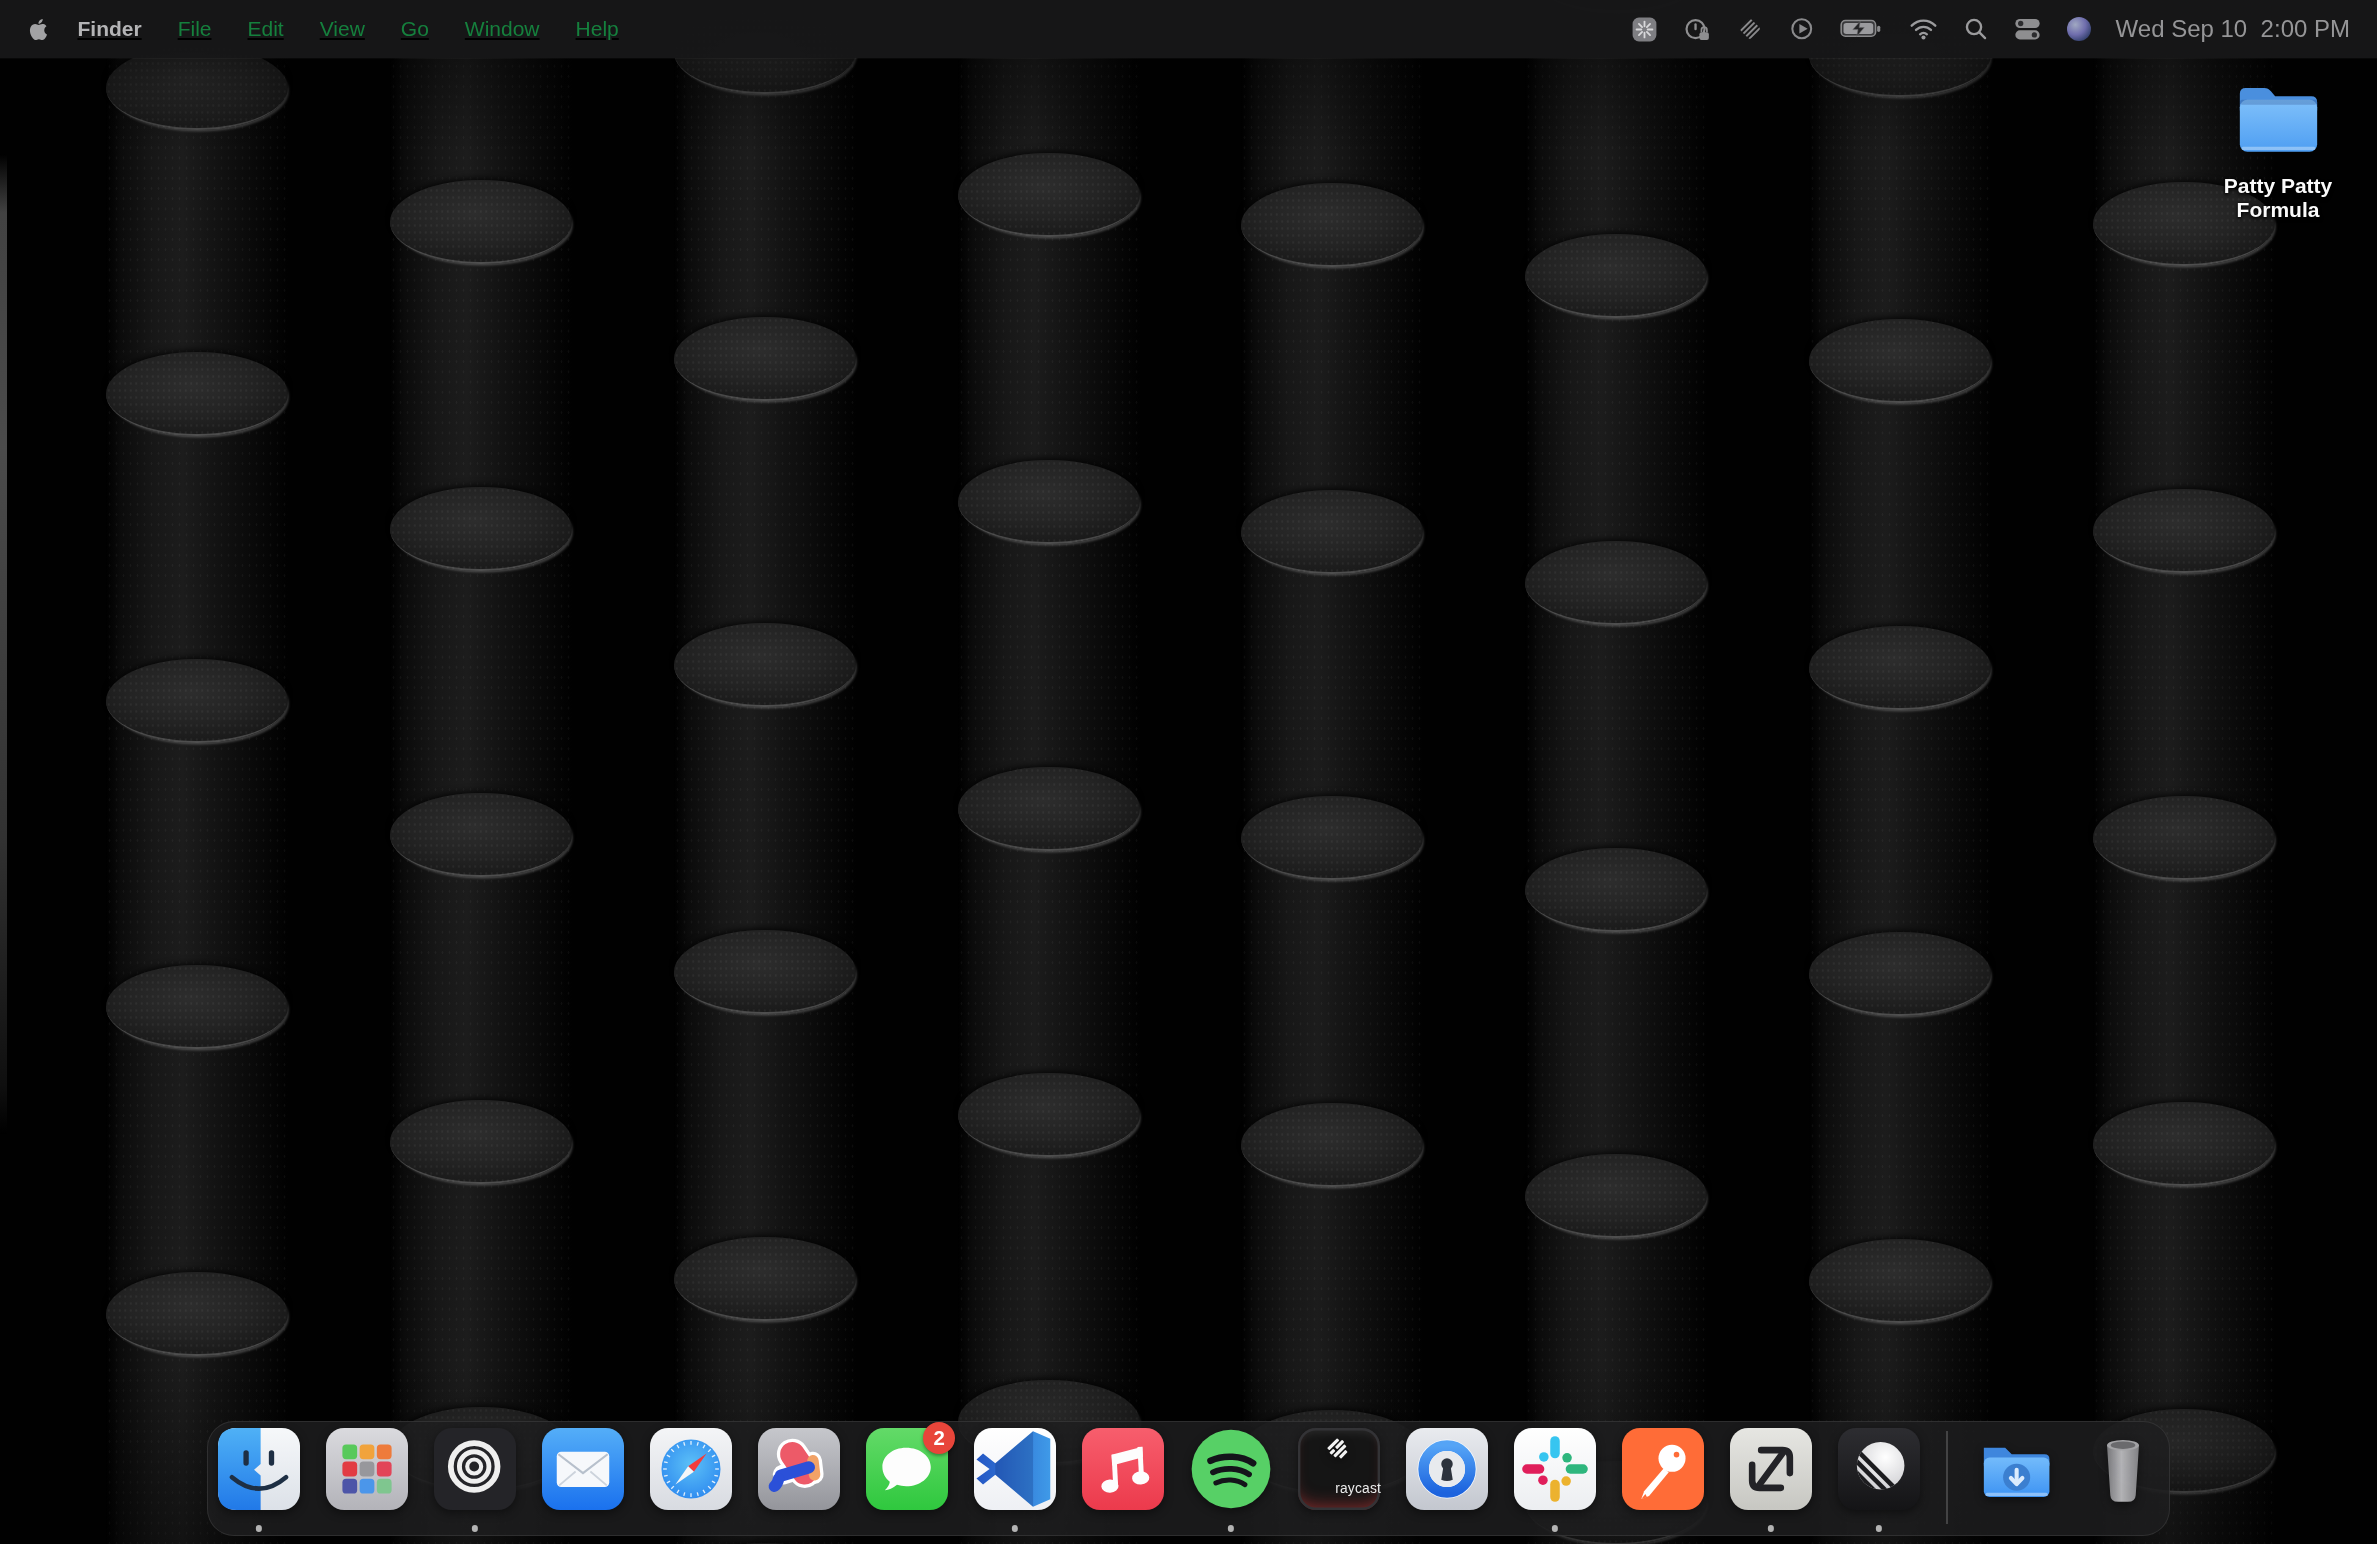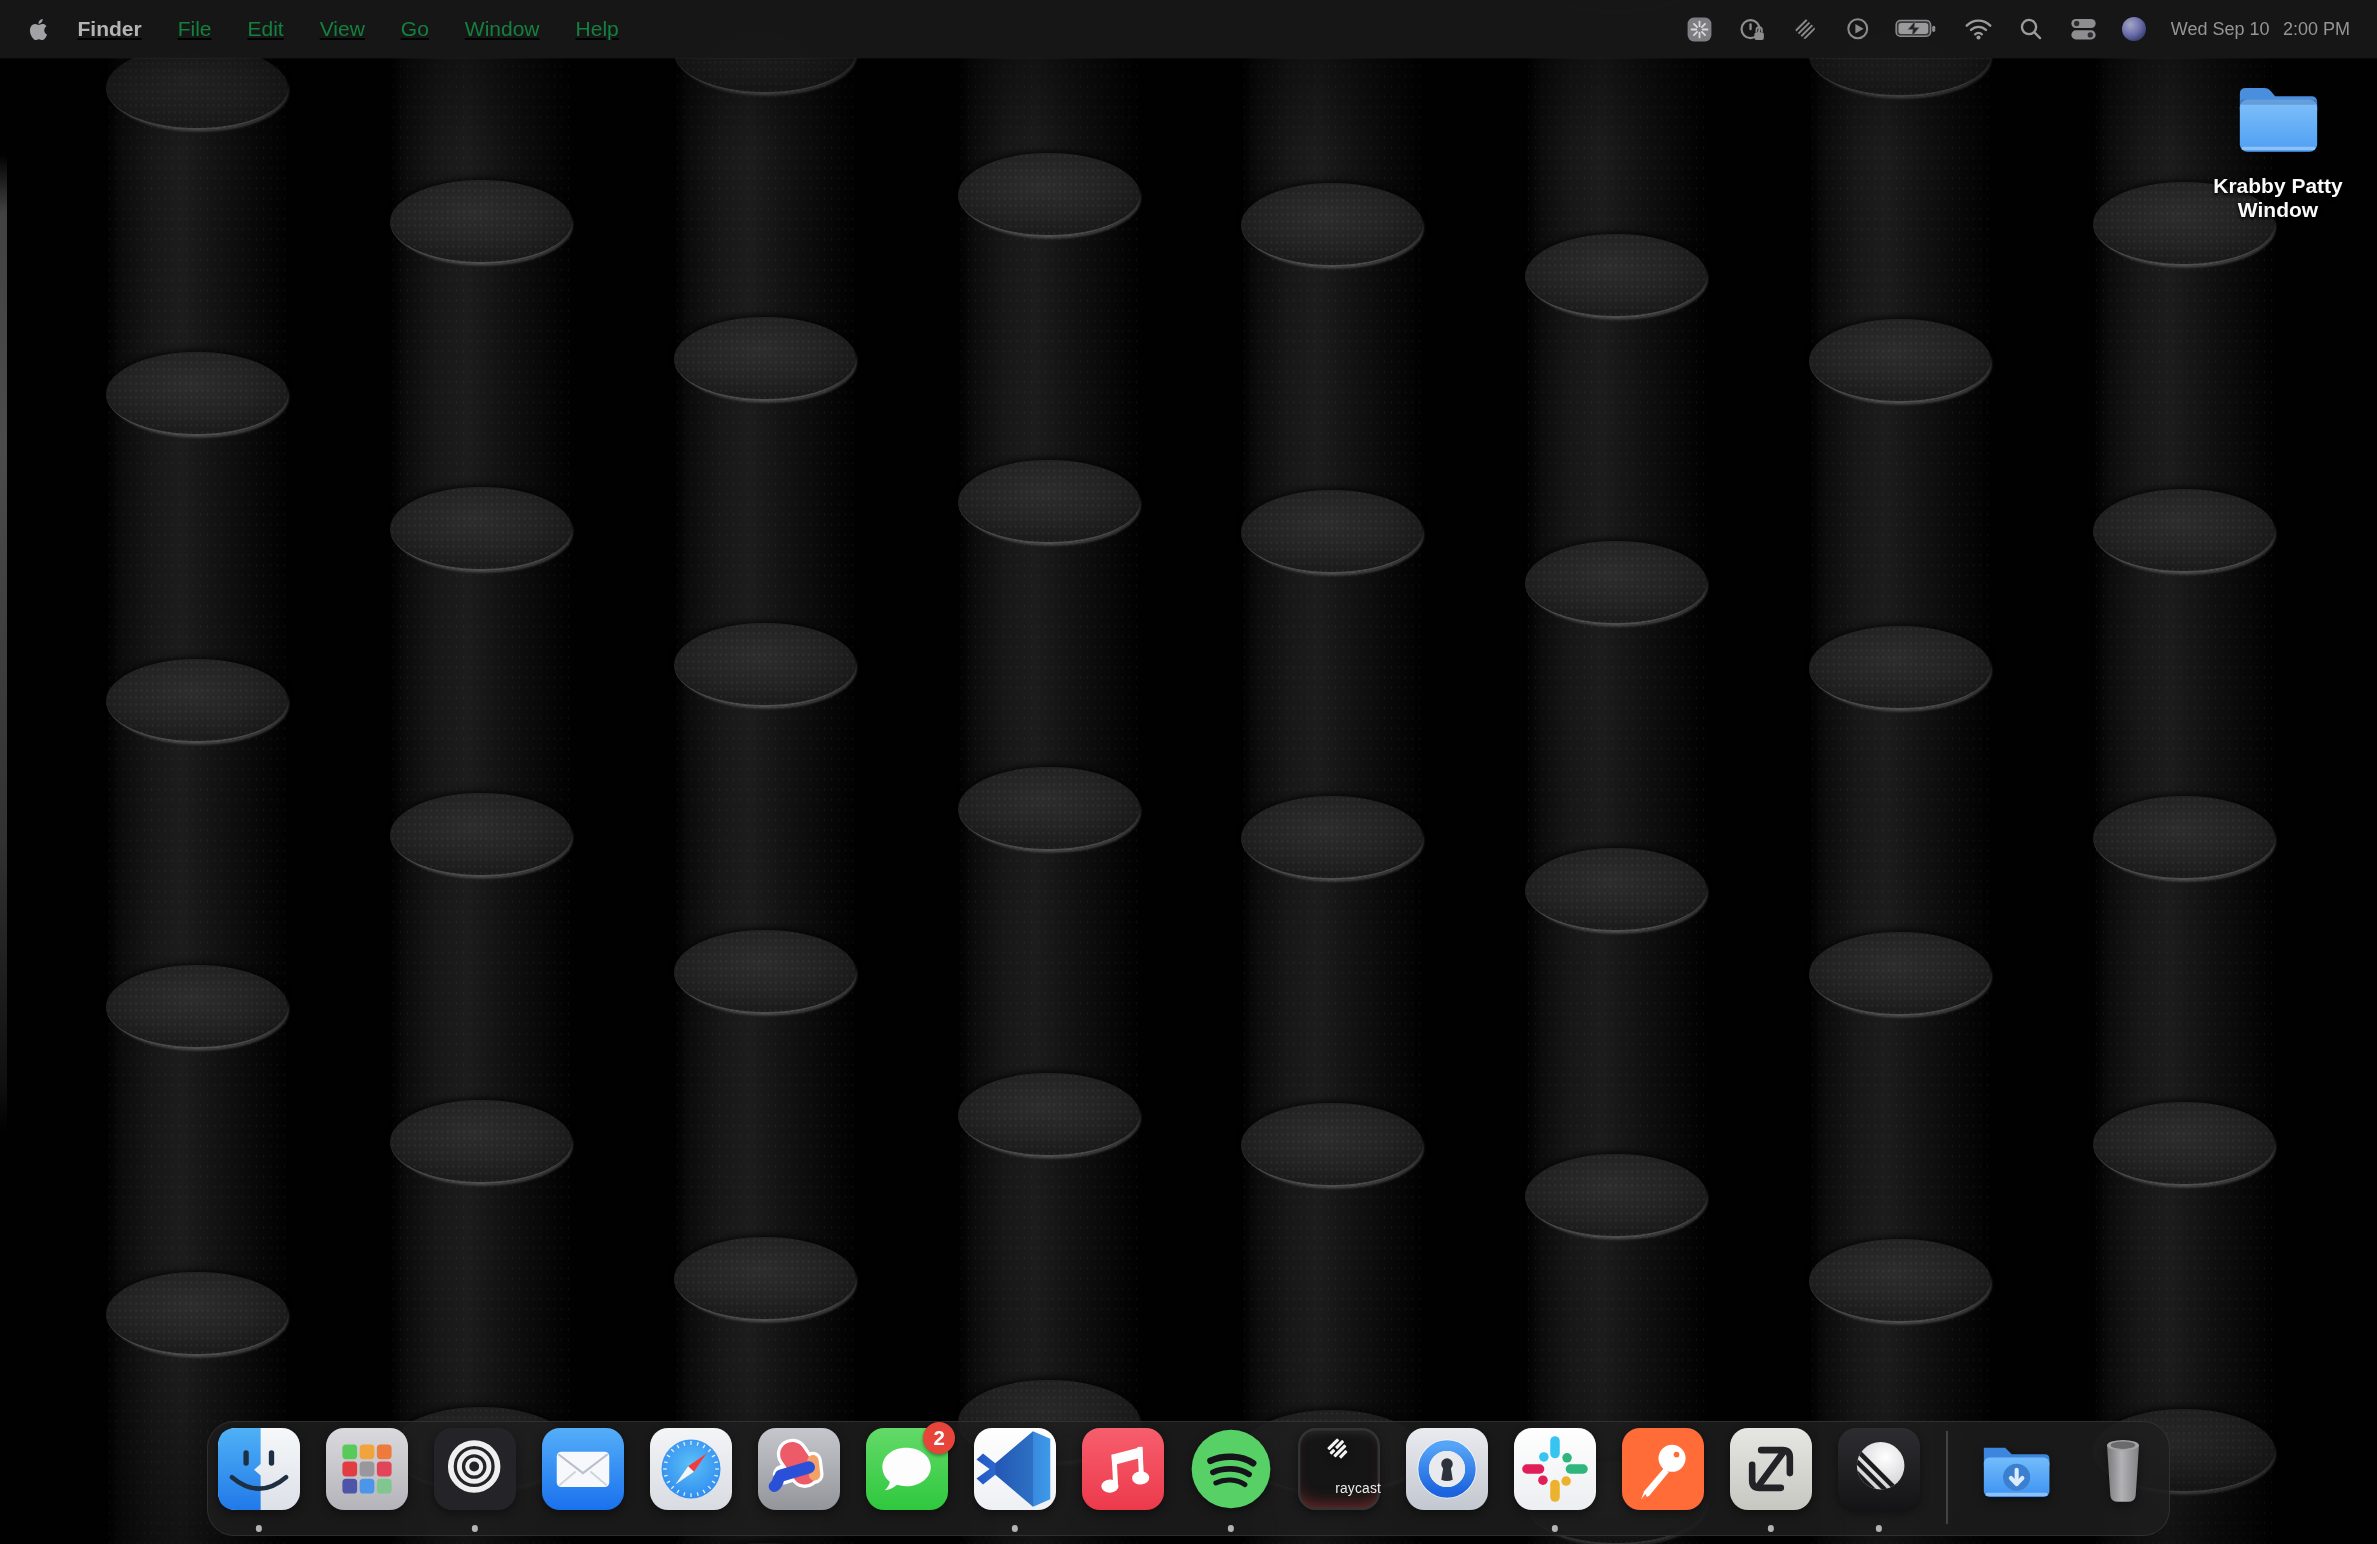--- a/index.html
+++ b/index.html
@@ -34,21 +34,21 @@
   .apple{width:23.6px;height:23.6px;margin-right:7.9px;display:flex;align-items:center;}
   .apple svg{width:21px;height:25px;fill:#a2a2a4;}
   #menu-items{display:flex;align-items:center;text-decoration:underline;}
   .mi{color:#15803d;font-size:21px;padding:0 18px;line-height:58px;}
   .mi.bold{font-weight:700;color:#b4b4b6;}
   .mb-right{display:flex;align-items:center;gap:24.4px;padding-right:27px;}
   .sico{display:flex;align-items:center;justify-content:center;height:31px;}
   .sico svg{display:block;}
   .siri-ball{width:24.4px;height:24.4px;border-radius:50%;opacity:.8;
     background:radial-gradient(circle at 35% 32%,#c3cdec,#8583d2 45%,#41508a 75%,#23232c 100%);}
-  .clock{display:flex;gap:13.4px;color:#959597;font-size:18px;}
+  .clock{display:flex;gap:13.4px;color:#959597;font-size:24px;}
 
   
   #desktop-folder{position:absolute;left:2231px;top:77px;width:94px;text-align:center;z-index:10;cursor:default;}
   .folder-label{position:absolute;left:-33px;top:97px;width:160px;color:#fafafa;font-size:21px;font-weight:700;
     line-height:24.4px;text-shadow:0 1.6px 3.9px rgba(0,0,0,.95), 0 0 2.4px rgba(0,0,0,.8);}
 
   
   #dock{position:absolute;left:207px;top:1421px;width:1963px;height:115px;box-sizing:border-box;
     background:rgba(29,29,31,0.85);border:0.8px solid rgba(255,255,255,0.09);border-radius:27px;
     display:flex;align-items:flex-start;padding:5.5px 10.2px 0 10.2px;gap:26px;z-index:30;}
@@ -243,21 +243,21 @@
             <stop offset="0" stop-color="#7fc0fa"></stop>
               <stop offset="1" stop-color="#4e9ef2"></stop>
           </linearGradient>
         </defs>
         <path d="M8 20 Q8 13 15 13 H37 Q42 13 45 17 L50 23 H93 Q100 23 100 30 V40 H8 Z" fill="#4a8fde"></path>
         <rect x="8" y="27" width="92" height="62" rx="9" fill="url(#fg1)"></rect>
         <rect x="8" y="27" width="92" height="6" rx="3" fill="rgba(30,60,120,.25)"></rect>
         <rect x="10" y="83" width="88" height="4" rx="2" fill="rgba(255,255,255,.35)"></rect>
       </svg>
     </span>
-    <div class="folder-label">Krabby Patty Window</div>
+    <div class="folder-label">Patty Patty Formula</div>
   </div>
 
   <div id="dock">
 
     <div class="dock-item running">
       <svg width="82" height="82" viewBox="0 0 100 100">
         <defs>
             <linearGradient id="fin1" x1="0" y1="0" x2="0" y2="1">
           <stop offset="0" stop-color="#4fb1f6"></stop>
               <stop offset="1" stop-color="#2179e8"></stop>

